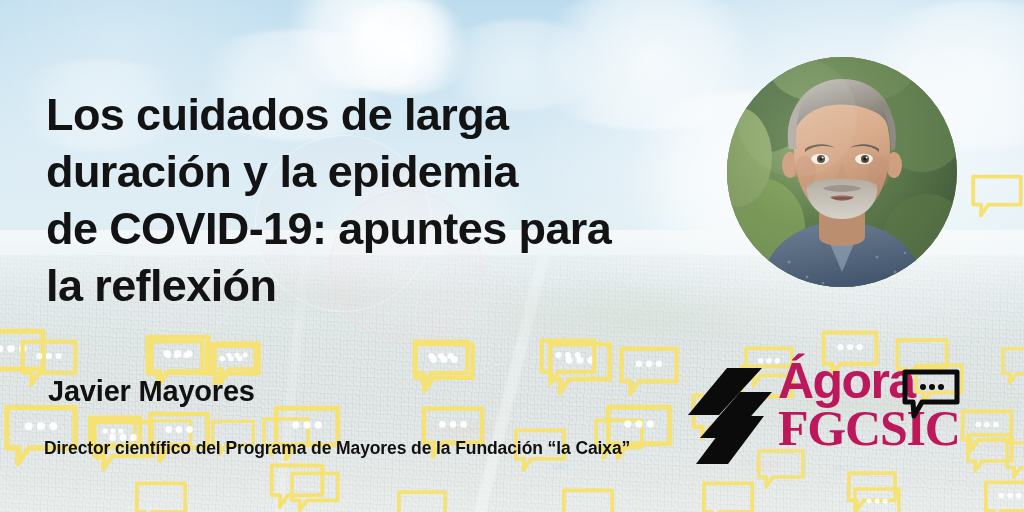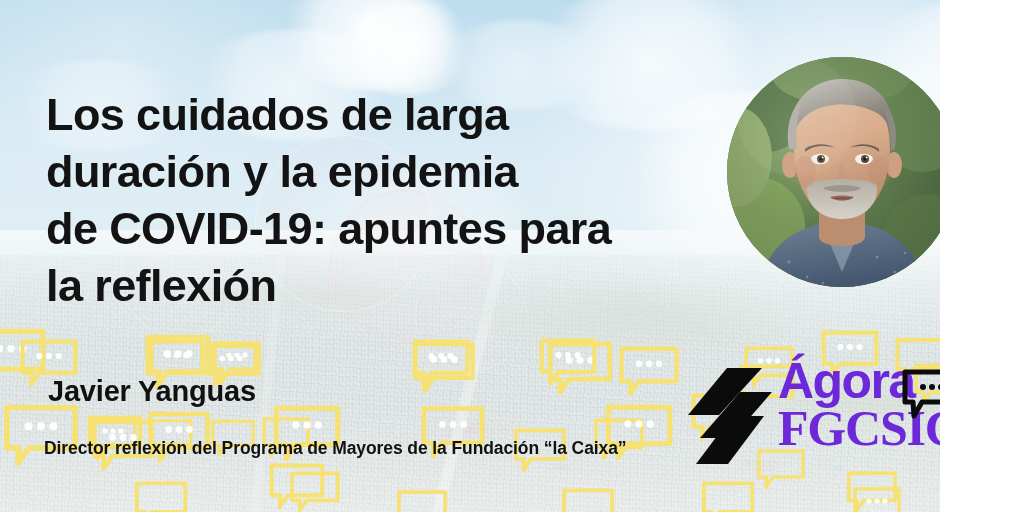--- a/index.html
+++ b/index.html
@@ -2,21 +2,21 @@
 <html><head>
 <meta charset="utf-8">
 <style>
   html, body {
     margin: 0;
     padding: 0;
     background: #ffffff;
   }
   #canvas {
     position: relative;
-    width: 940px;
+    width: 1024px;
     height: 512px;
     overflow: hidden;
     font-family: "Liberation Sans", sans-serif;
     background: #cfe3ef;
   }
 
   
   .bg-layer { position: absolute; inset: 0; }
 
   
@@ -171,21 +171,21 @@
     left: 688px;
     top: 362px;
     width: 300px;
     height: 110px;
   }
   .logo-mark { position: absolute; left: 0; top: 6px; }
   .logo-words {
     position: absolute;
     left: 90px;
     top: -4px;
-    color: #6d28d9;
+    color: #be185d;
     font-weight: bold;
     font-size: 50px;
     line-height: 47px;
     letter-spacing: -1.6px;
   }
   .logo-words .l2 { letter-spacing: -1.2px; font-family: Liberation Serif, serif; }
   .logo-bubble { position: absolute; left: 212px; top: 6px; }
 </style>
 </head>
 <body>
@@ -515,22 +515,22 @@
           <path d="M6 6 H94 V58 H34 L20 78 L21 58 H6 Z" fill="none" stroke="#F6E173" stroke-width="7" stroke-linejoin="round" stroke-linecap="round"></path>
         </svg>
       </div>
     </div>
 
   <div class="headline">Los cuidados de larga
 duración y la epidemia
 de COVID-19: apuntes para
 la reflexión</div>
 
-  <div class="author-name">Javier Yanguas</div>
-  <div class="author-role">Director reflexión del Programa de Mayores de la Fundación “la Caixa”</div>
+  <div class="author-name">Javier Mayores</div>
+  <div class="author-role">Director científico del Programa de Mayores de la Fundación “la Caixa”</div>
 
   <div class="portrait">
     <svg width="230" height="230" viewBox="0 0 230 230">
       <defs>
         <radialGradient id="foliage" cx="35%" cy="35%" r="85%">
           <stop offset="0%" stop-color="#8fae72"></stop>
           <stop offset="45%" stop-color="#5d7a4c"></stop>
           <stop offset="100%" stop-color="#3c5235"></stop>
         </radialGradient>
         <linearGradient id="skin" x1="0" y1="0" x2="0.3" y2="1">

